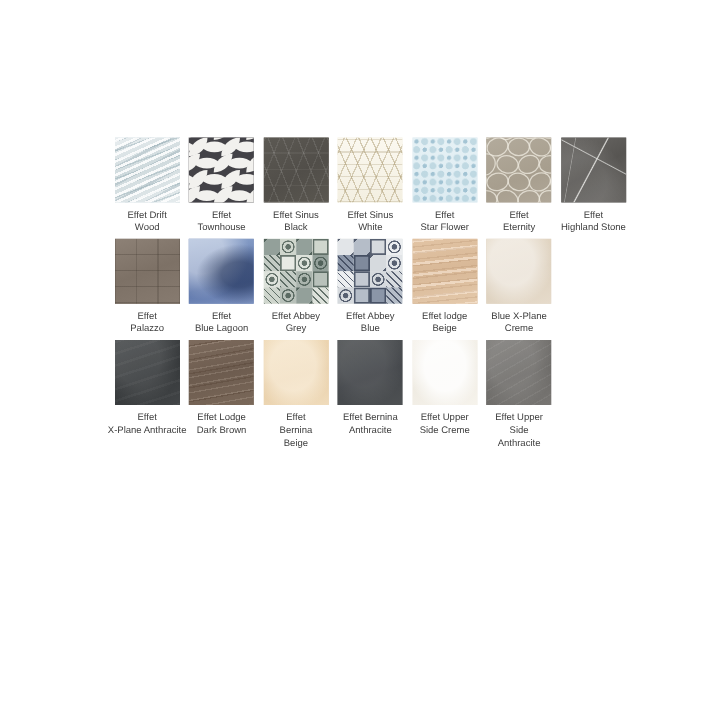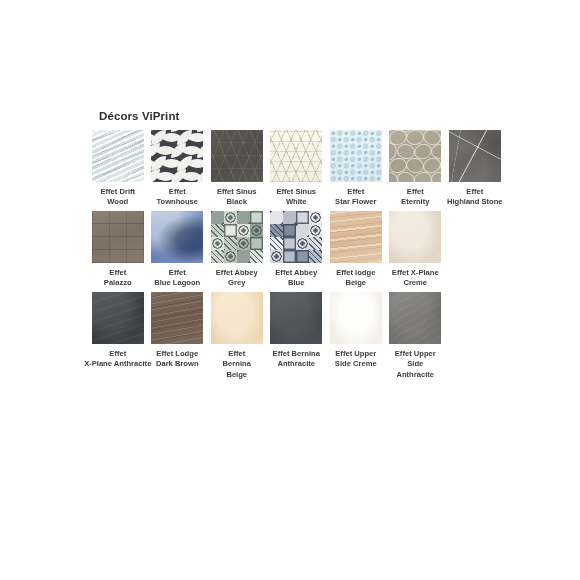--- a/index.html
+++ b/index.html
@@ -63,21 +63,21 @@
 
   .swatch-tile .tex {
     position: absolute;
     inset: 0;
   }
 
   .swatch-label {
     margin-top: 5px;
     font-size: 7.6px;
     line-height: 1.33;
-    font-weight: 700;
+    font-weight: 400;
     text-align: center;
     color: #3d3d3d;
     white-space: pre-line;
     width: 70px;
     margin-left: -5px;
     margin-right: -5px;
   }
 
   
 
@@ -238,21 +238,20 @@
       repeating-linear-gradient(-30deg, rgba(255,255,255,.06) 0 1px, rgba(0,0,0,0) 1px 7px),
       radial-gradient(ellipse at 40% 35%, rgba(255,255,255,.12) 0 40%, rgba(0,0,0,0) 78%),
       linear-gradient(160deg, #7d7b78 0%, #6a6865 55%, #787673 100%);
   }
 </style>
 </head>
 <body>
 
 <div id="page">
   <section id="catalog">
-    <h1 id="catalog-title">Décors ViPrint</h1>
     <div id="rows">
         <div class="swatch-row">
           <div class="swatch-cell">
             <div class="swatch-tile" style="background: rgb(220, 230, 233);">
               <div class="tex tex-driftwood"></div>
             </div>
             <div class="swatch-label">Effet Drift
 Wood</div>
           </div>
           <div class="swatch-cell">
@@ -417,21 +416,21 @@
             <div class="swatch-tile" style="background: rgb(220, 189, 156);">
               <div class="tex tex-lodge"></div>
             </div>
             <div class="swatch-label">Effet lodge
 Beige</div>
           </div>
           <div class="swatch-cell">
             <div class="swatch-tile" style="background: rgb(224, 211, 193);">
               <div class="tex tex-xplanecreme"></div>
             </div>
-            <div class="swatch-label">Effet X-Plane
+            <div class="swatch-label">Blue X-Plane
 Creme</div>
           </div>
         </div>
         <div class="swatch-row">
           <div class="swatch-cell">
             <div class="swatch-tile" style="background: rgb(59, 62, 64);">
               <div class="tex tex-xplaneanth"></div>
             </div>
             <div class="swatch-label">Effet
 X-Plane Anthracite</div>

